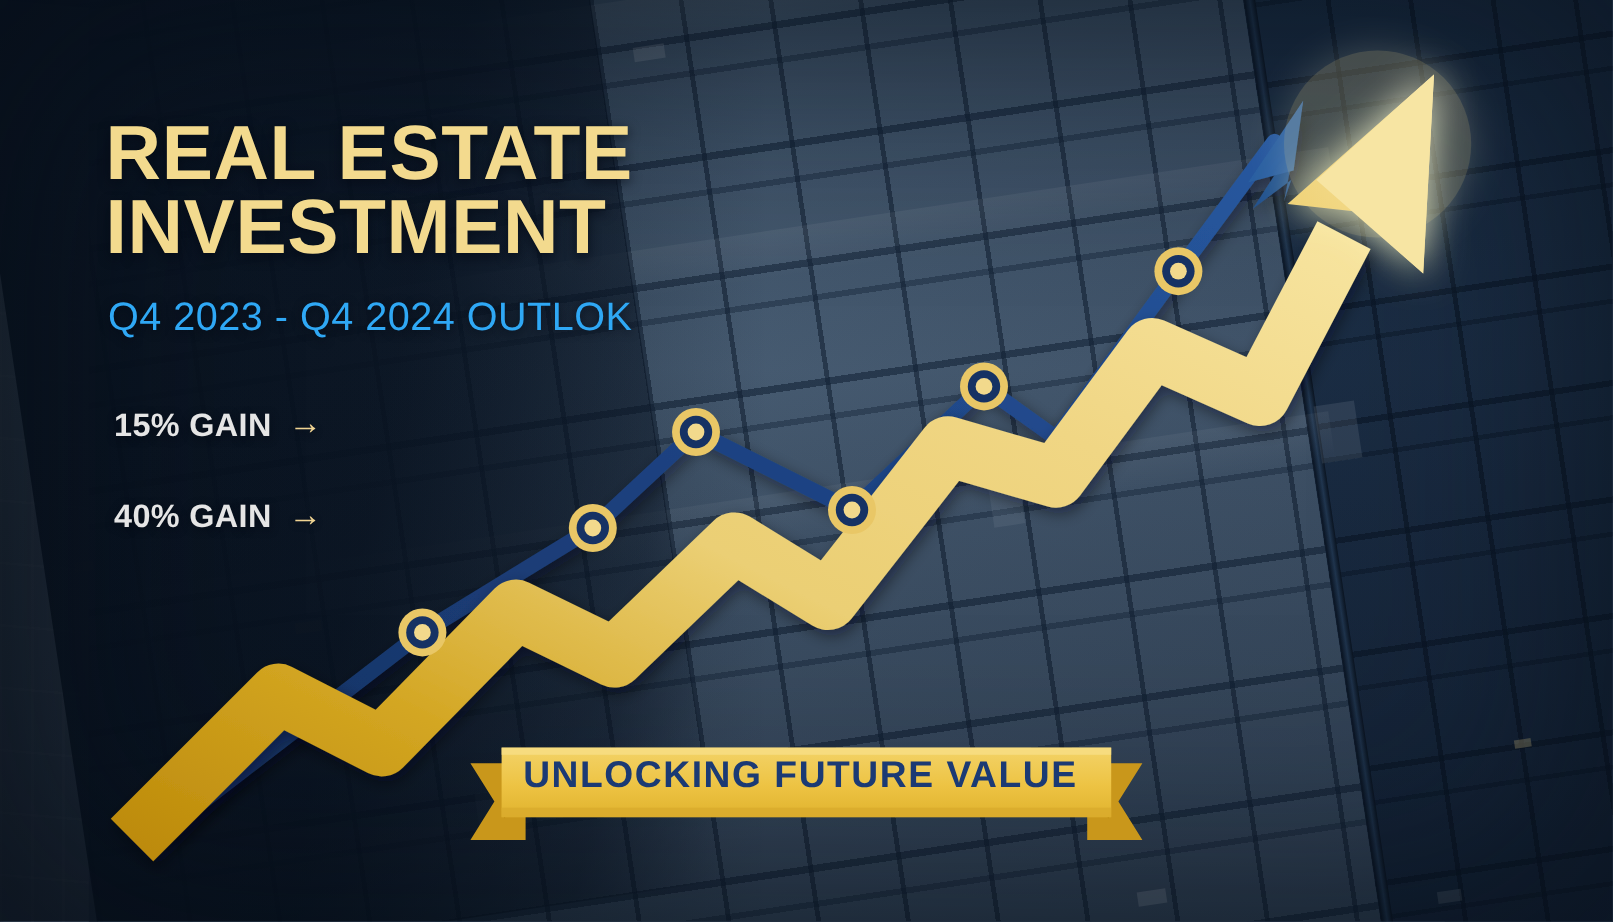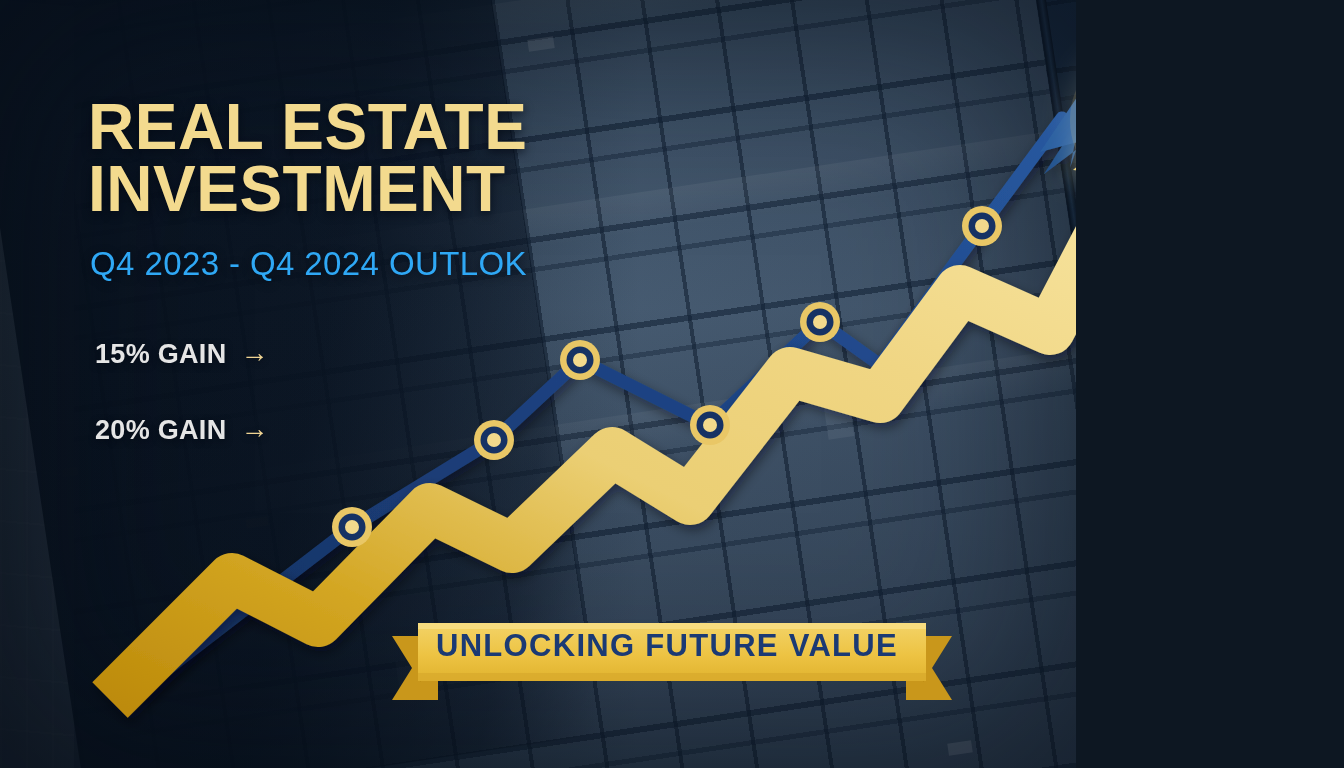--- a/index.html
+++ b/index.html
@@ -1,21 +1,21 @@
 <!DOCTYPE html>
 <html><head>
 <meta charset="utf-8">
 <title>Real Estate Investment Growth</title>
 <style>
   html,body{margin:0;padding:0;background:#0d1722;}
   body{font-family:"Liberation Sans",sans-serif;}
 
   #poster{
     position:relative;
-    width:1076px;height:768px;
+    width:1344px;height:768px;
     overflow:hidden;
     background:#2a3a4d;
   }
 
   
   .bg{position:absolute;inset:0;overflow:hidden;}
 
   
   .sky{
     position:absolute;inset:0;
@@ -300,21 +300,21 @@
   </div>
 
   <div class="subtitle">Q4 2023 - Q4 2024 OUTLOK</div>
 
   <div class="stats">
     <div class="stat">
       <span class="stat-label">15% GAIN</span>
       <span class="stat-arrow">→</span>
     </div>
     <div class="stat">
-      <span class="stat-label">20% GAIN</span>
+      <span class="stat-label">40% GAIN</span>
       <span class="stat-arrow">→</span>
     </div>
   </div>
 
   <div class="banner-text">
     <span>UNLOCKING FUTURE VALUE</span>
   </div>
 
 </div>
 

